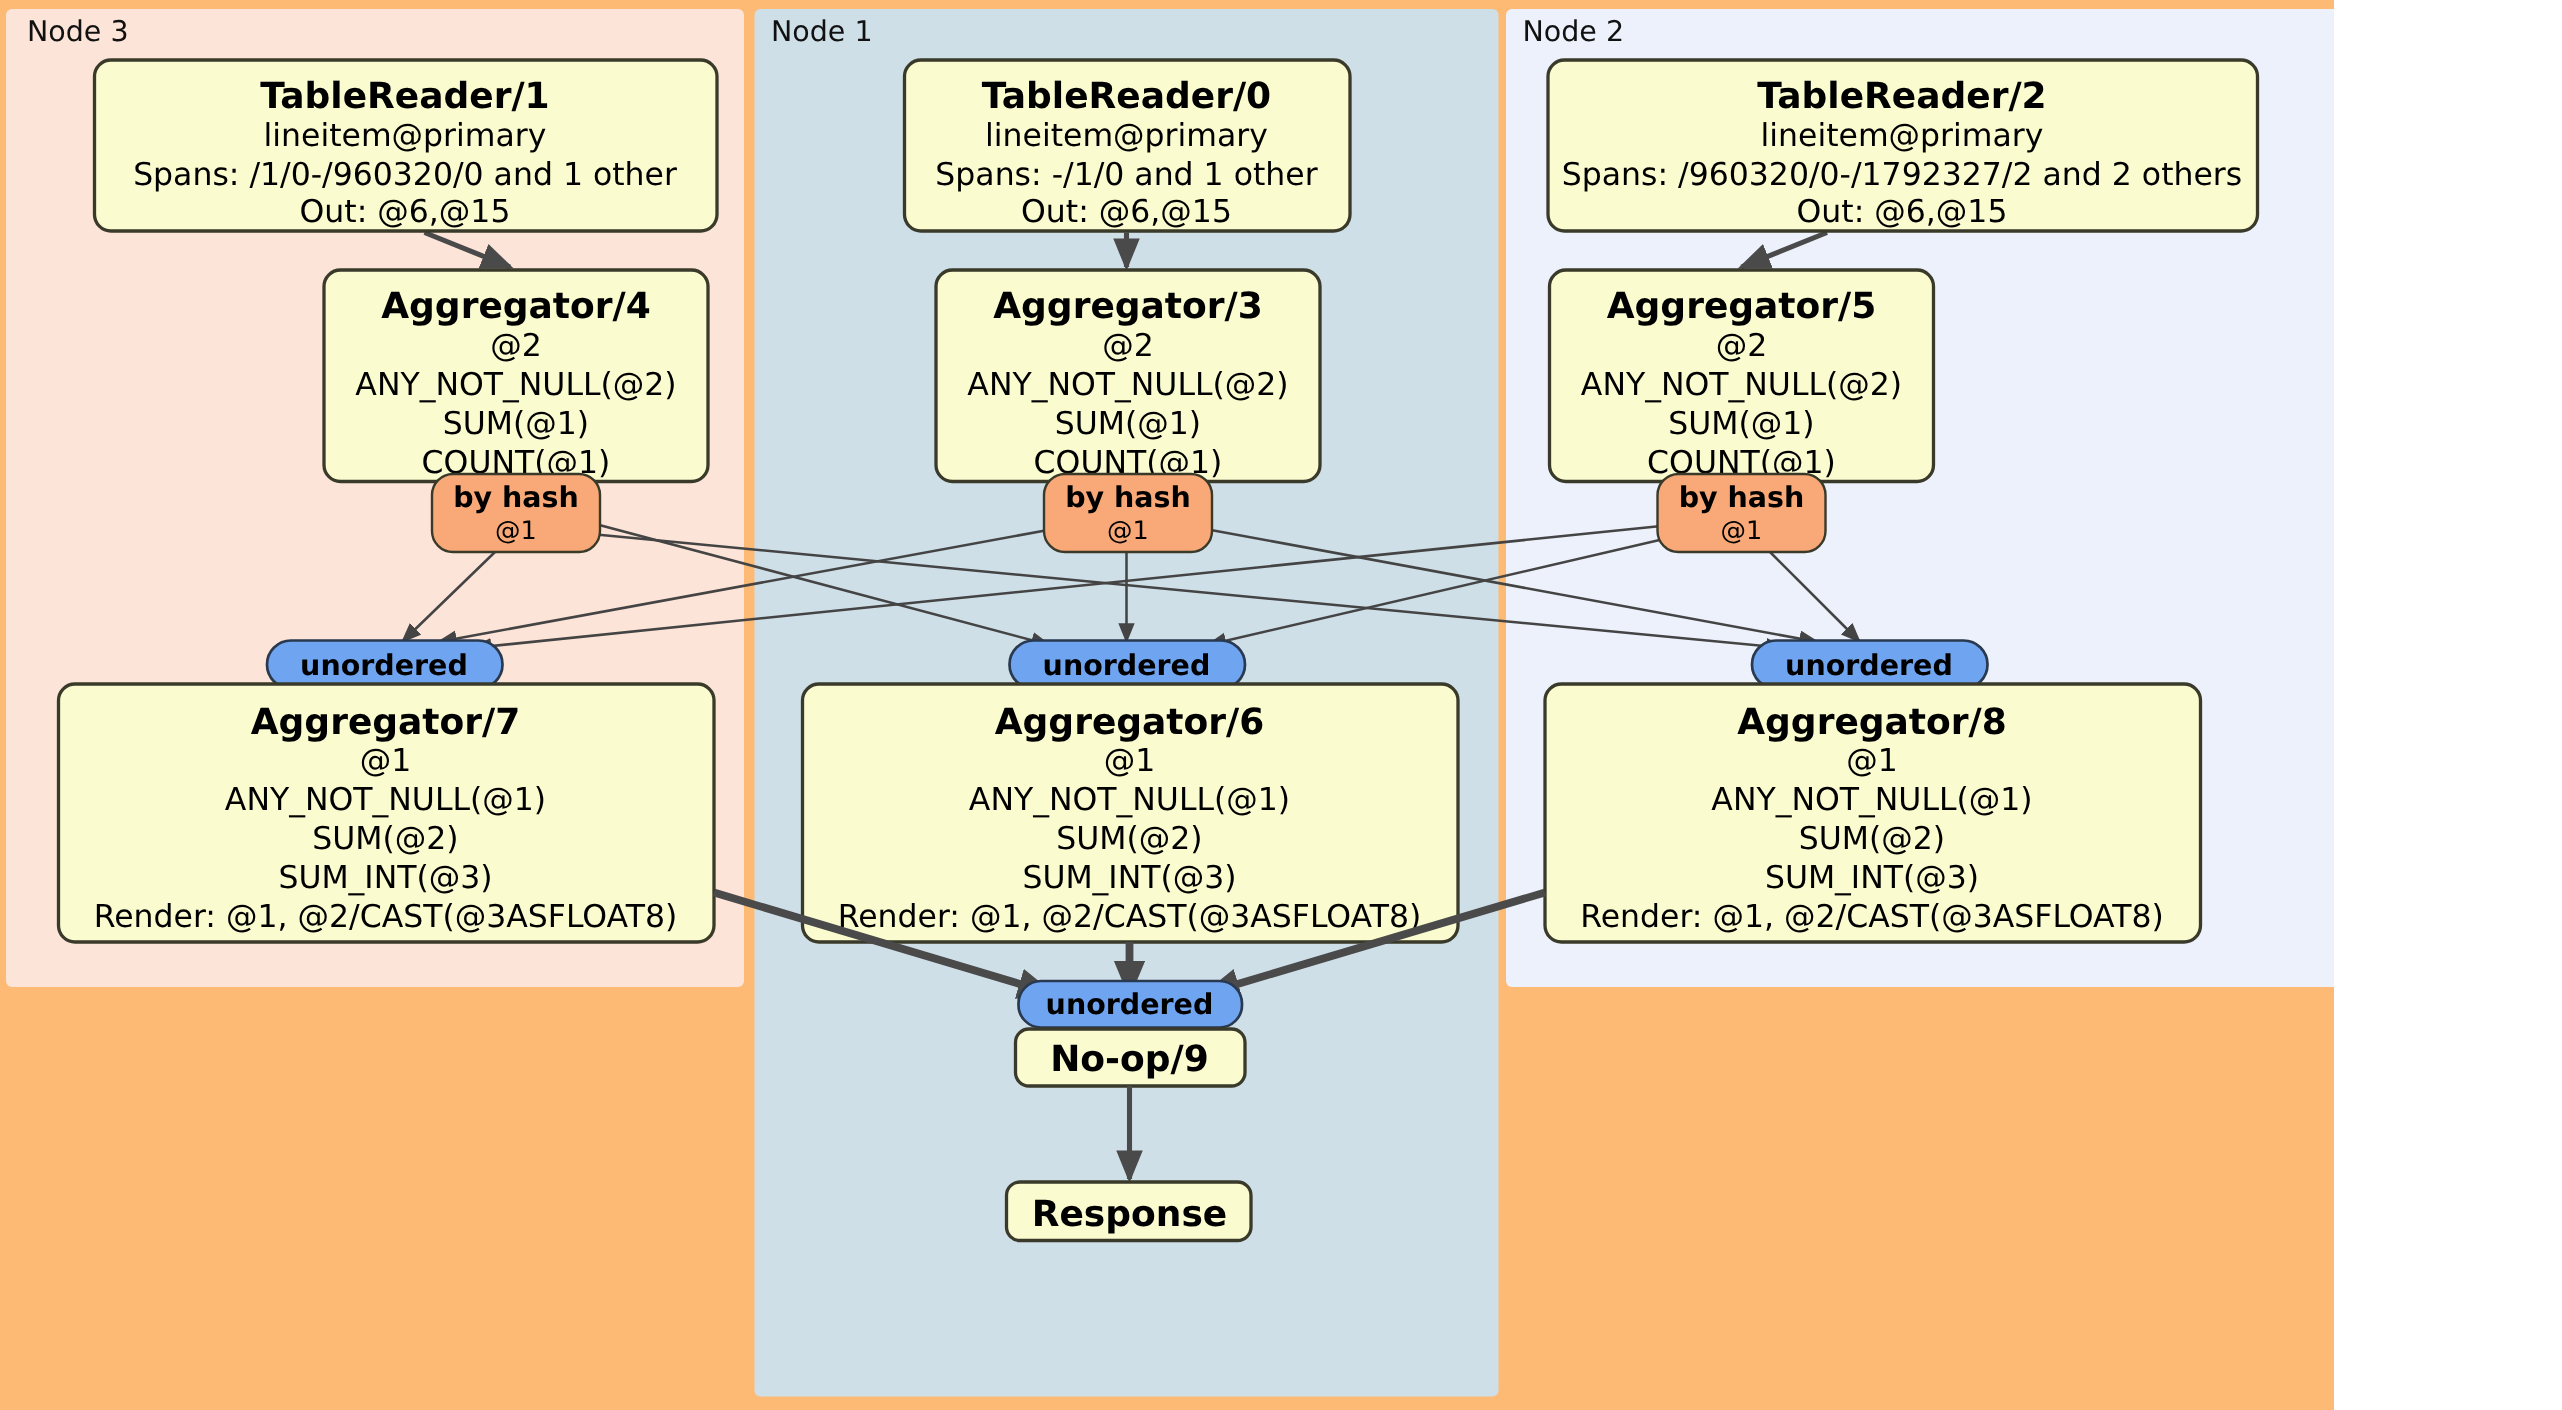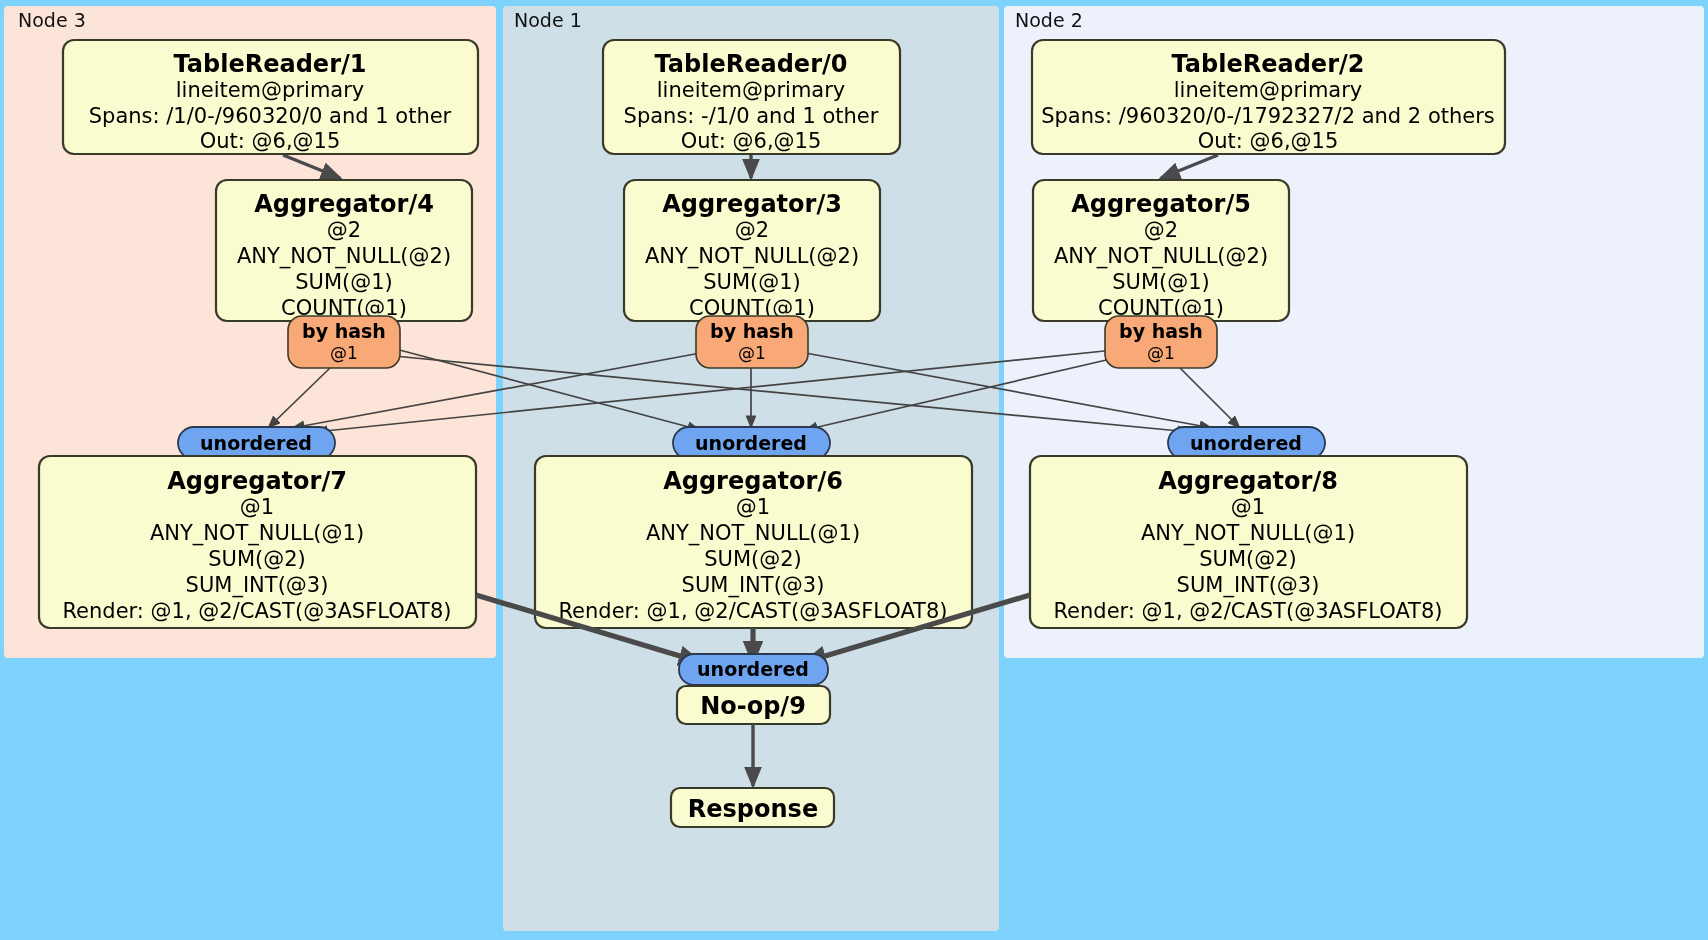--- a/index.html
+++ b/index.html
@@ -1,17 +1,17 @@
 <!DOCTYPE html>
 <html><head>
 <meta charset="utf-8">
 <style>
   html,body{margin:0;padding:0;background:#ffffff;}
   body{font-family:"DejaVu Sans","Liberation Sans",sans-serif;}
-  #stage{position:relative;width:1708px;height:940px;background:#7dd3fc;overflow:hidden;}
+  #stage{position:relative;width:1556px;height:940px;background:#fdba74;overflow:hidden;}
   svg#diagram{position:absolute;left:0;top:0;width:1708px;height:940px;display:block;}
   .node-region-label{font-size:19px;fill:#111111;font-family:"DejaVu Sans","Liberation Sans",sans-serif;}
   .box-title{font-size:24px;font-weight:bold;fill:#000000;font-family:"DejaVu Sans","Liberation Sans",sans-serif;}
   .box-line{font-size:21px;fill:#000000;font-family:"DejaVu Sans","Liberation Sans",sans-serif;}
   .badge-title{font-size:19px;font-weight:bold;fill:#000000;font-family:"DejaVu Sans","Liberation Sans",sans-serif;}
   .badge-sub{font-size:17px;fill:#000000;font-family:"DejaVu Sans","Liberation Sans",sans-serif;}
   .procbox{fill:#fbfbd0;stroke:#3a3a2a;stroke-width:2.2;}
   .hashbadge{fill:#f8a977;stroke:#3a3a2a;stroke-width:1.6;}
   .unordbadge{fill:#6fa5f0;stroke:#29394f;stroke-width:1.8;}
   .edge-thin{stroke:#444444;stroke-width:1.7;fill:none;}

